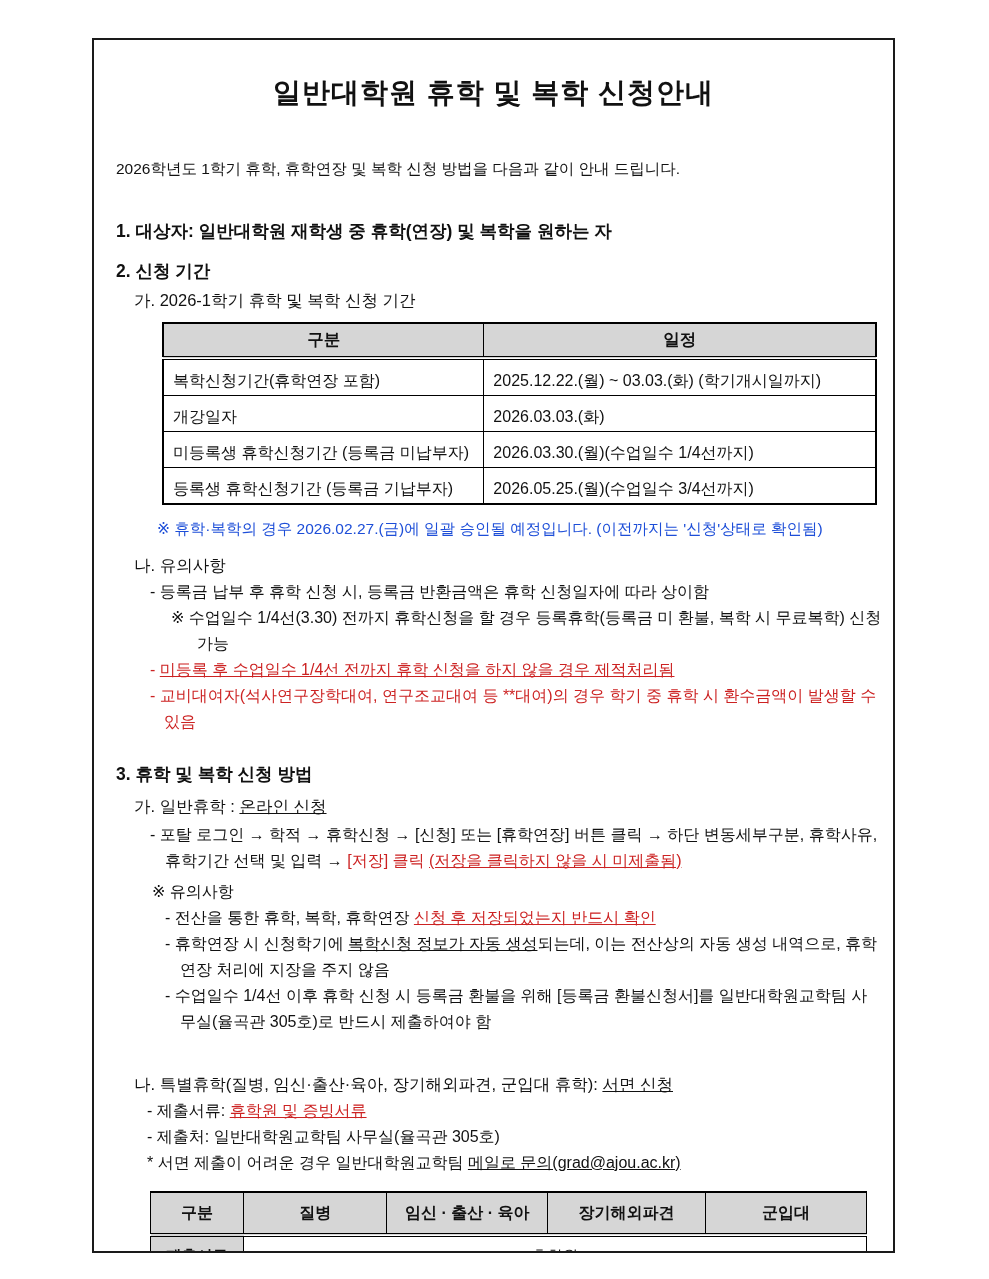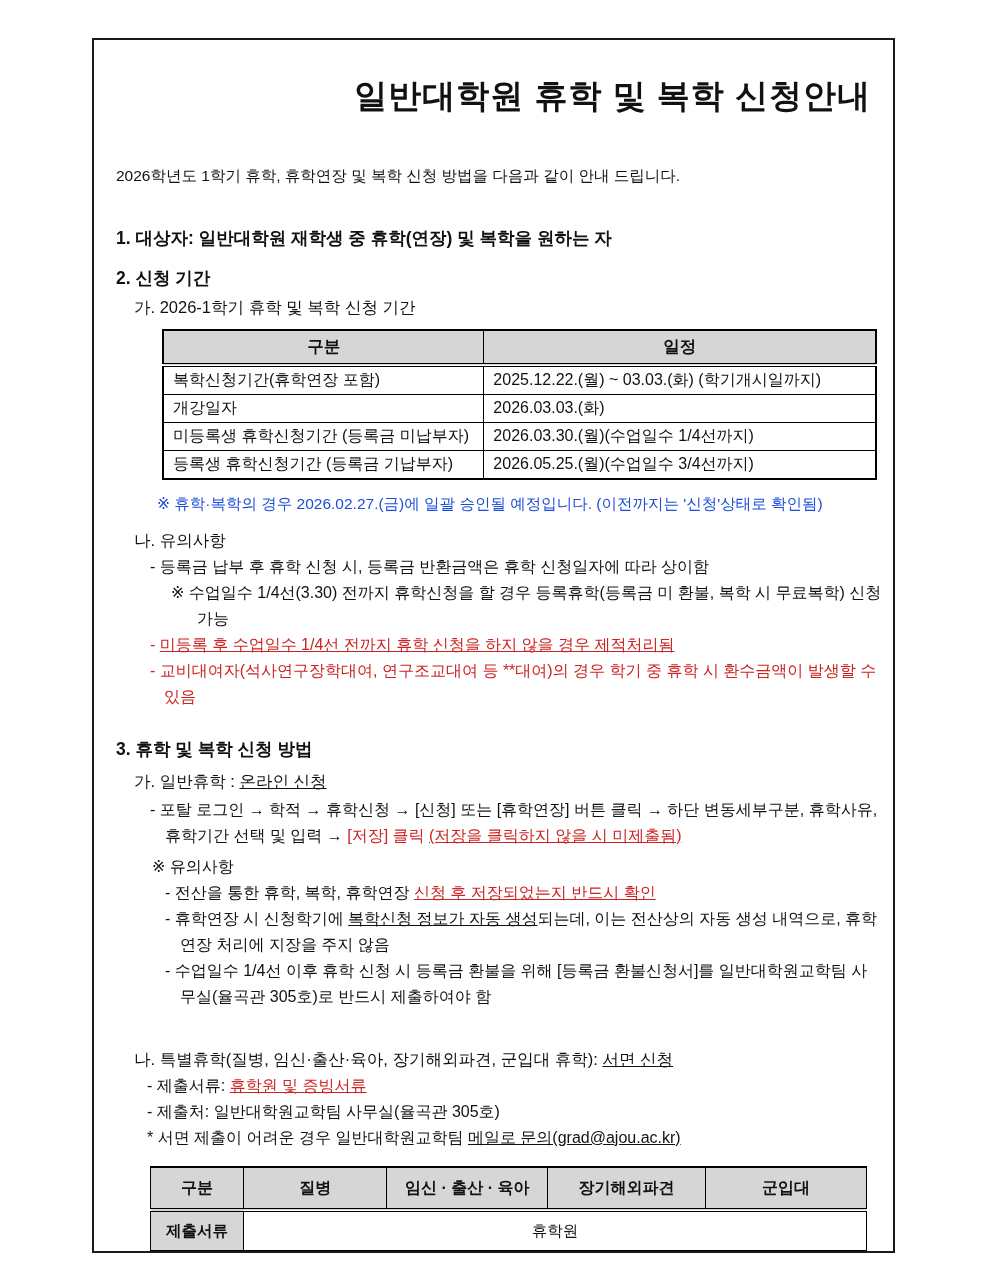--- a/index.html
+++ b/index.html
@@ -6,32 +6,32 @@
   body{
     width:989px;height:1279px;position:relative;
     font-family:"Liberation Sans","DejaVu Sans",sans-serif;
     color:#111;
   }
   .frame{
     position:absolute;left:92px;top:38px;width:803px;height:1215px;
     border:2px solid #1a1a1a;box-sizing:border-box;
     padding:18px 22px 0 22px;overflow:hidden;
   }
-  .title{margin:16px 0 0;text-align:right;font-size:33px;font-weight:700;letter-spacing:1px;}
+  .title{margin:16px 0 0;text-align:center;font-size:28px;font-weight:700;letter-spacing:1px;}
   .intro{margin:47px 0 0;font-size:15.5px;line-height:20px;}
   .h-num{font-size:17.5px;font-weight:600;margin:0;line-height:24px;}
   #s1h{margin-top:40px;}
   #s2h{margin-top:16px;}
   .sub-h{font-size:16.5px;font-weight:400;margin:5px 0 0 18px;line-height:24px;}
   .body-line{font-size:16px;line-height:26px;margin:0;}
 
   
   .t1{border-collapse:collapse;border:2px solid #000;margin:10px 0 0 46px;width:715px;table-layout:fixed;font-size:16px;}
   .t1 th{background:#d6d6d6;border:1px solid #000;border-bottom:4px double #000;height:30px;font-weight:600;font-size:16.5px;}
-  .t1 td{border:1px solid #000;height:27px;padding:0 4px 0 9px;text-align:left;font-weight:500;}
+  .t1 td{border:1px solid #000;height:27px;padding:8px 4px 0 9px;text-align:left;font-weight:500;}
 
   .blue-note{color:#1d4ed8;margin:11px 0 8px 41px;padding-left:13px;text-indent:-13px;
     font-size:15.5px;line-height:25px;width:716px;}
 
   .hang26{margin-left:55px;padding-left:26px;text-indent:-26px;width:690px;}
   .ml31{margin-left:31px;}
   .ml34{margin-left:34px;}
   .red{color:#cc2222;}
   .u{text-decoration:underline;}
   .hang15{padding-left:15px;text-indent:-15px;}

